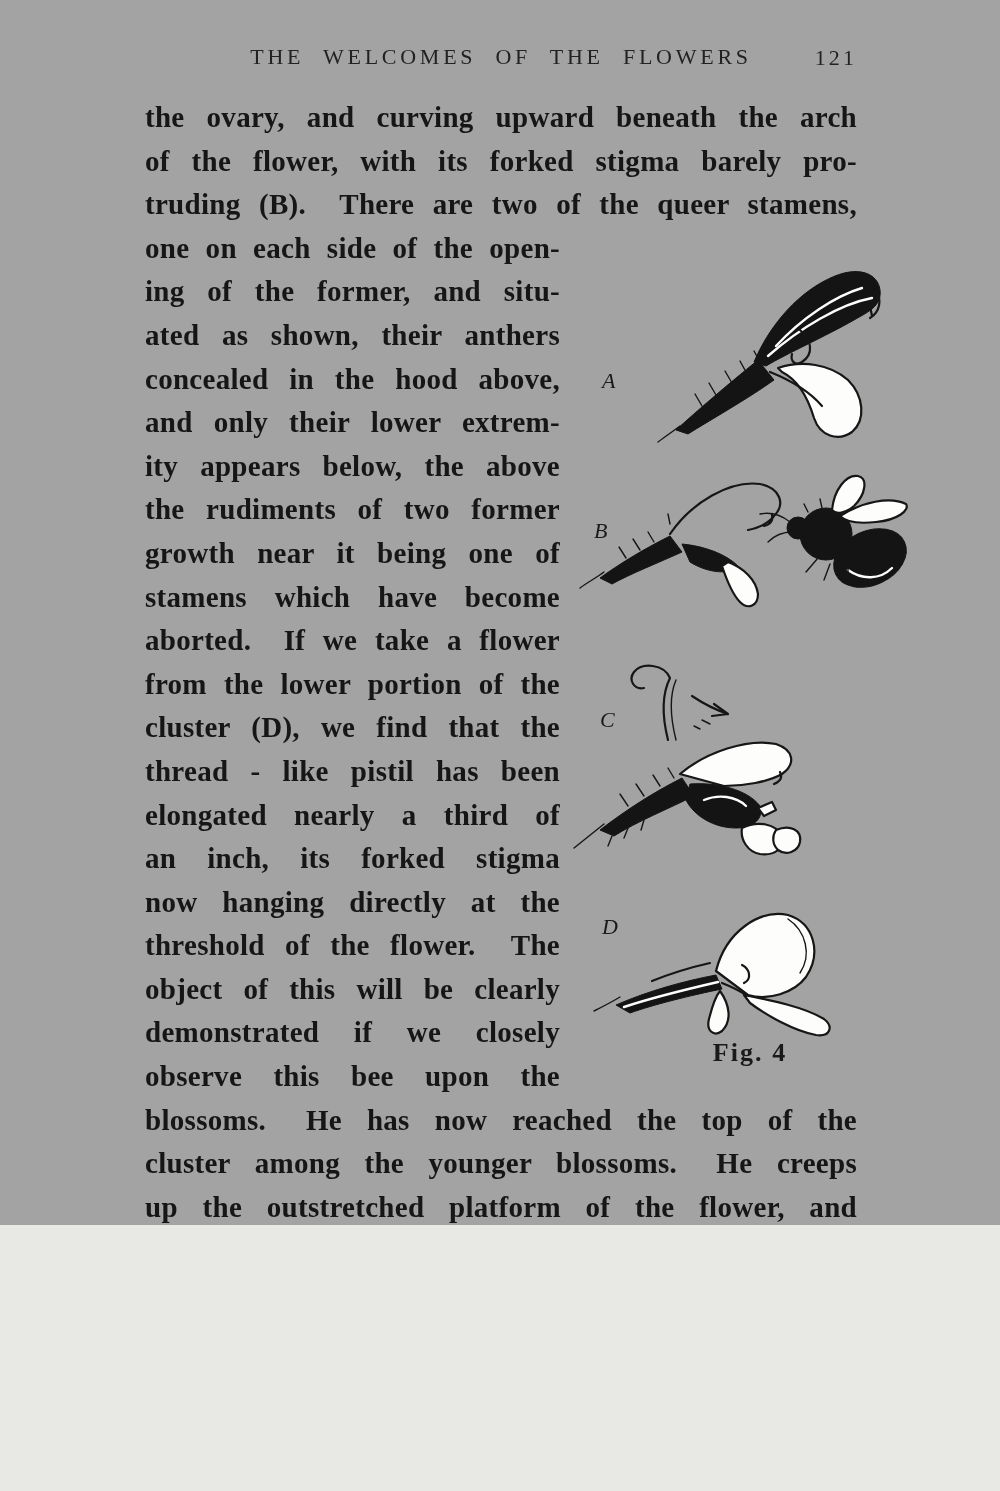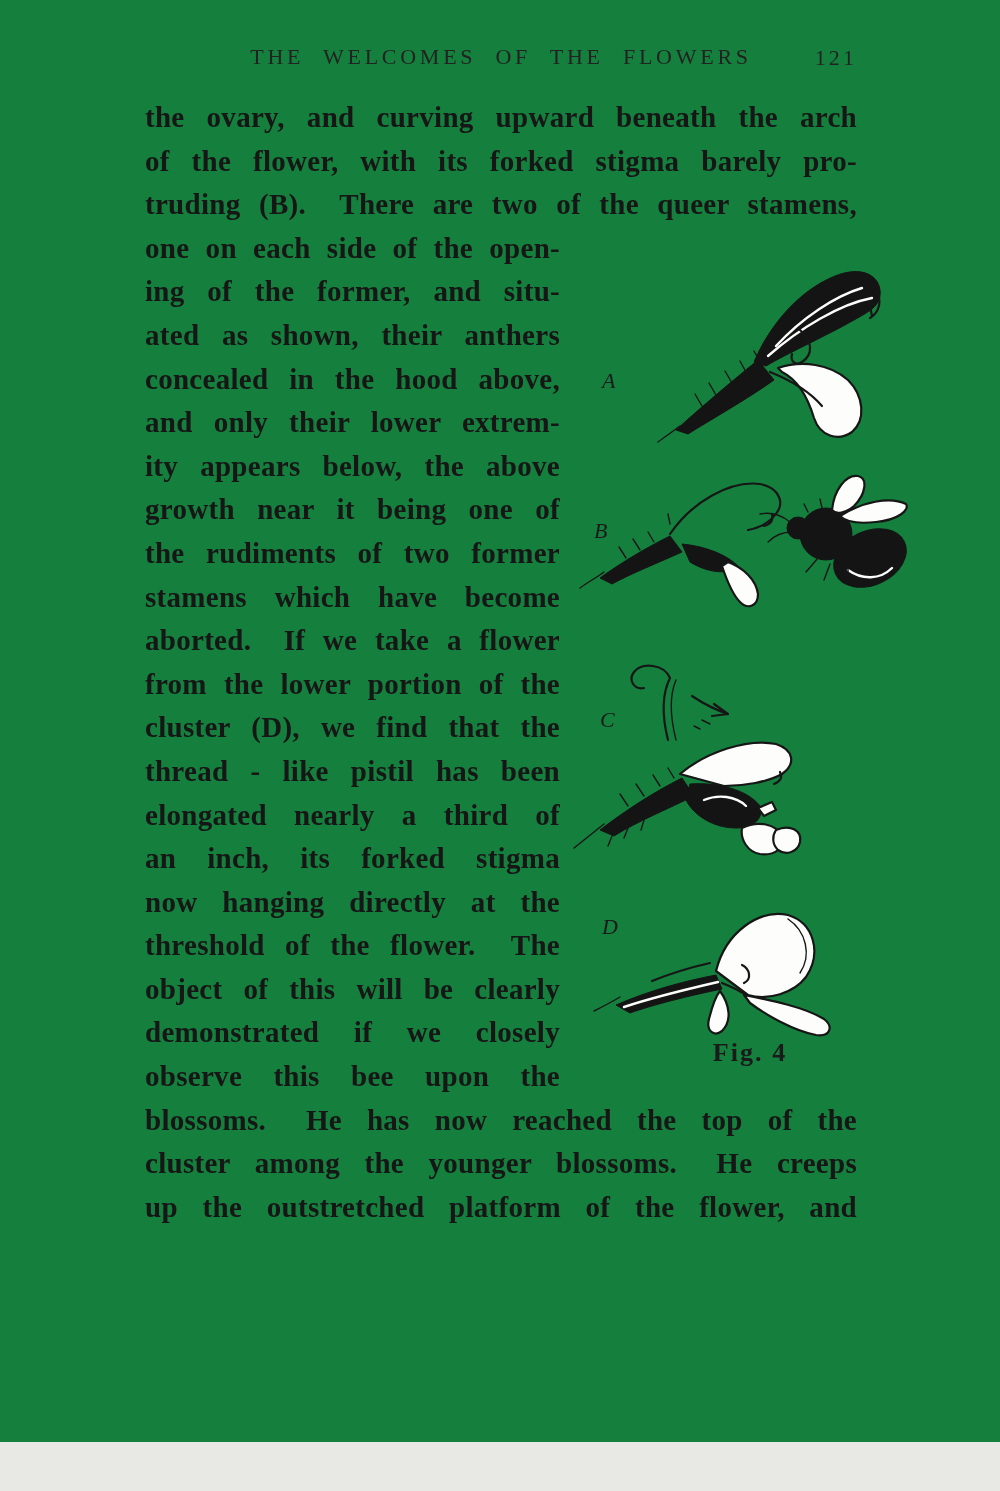--- a/index.html
+++ b/index.html
@@ -1,18 +1,18 @@
 <!DOCTYPE html>
 <html><head>
 <meta charset="utf-8">
 <style>
   html,body{margin:0;padding:0;background:#e8e8e4;}
   .page{
-    position:relative; width:1000px; height:1442px;
-    background:#15803d; color:#1b1b1b; overflow:hidden;
+    position:relative; width:1000px; height:1225px;
+    background:#a3a3a3; color:#1b1b1b; overflow:hidden;
     font-family:"Liberation Serif","DejaVu Serif",serif;
   }
   
   .header{position:absolute; left:145px; top:44px; width:712px; height:30px;}
   .header .title{
     display:block; text-align:center; font-size:22px; letter-spacing:0.17em;
     word-spacing:0.45em; color:#222;
   }
   .header .pagenum{
     position:absolute; right:0; top:1px; font-size:22px; letter-spacing:0.14em; color:#222;margin-left:6px;
@@ -63,22 +63,22 @@
     <div class="jline">the ovary, and curving upward beneath the arch</div>
     <div class="jline">of the flower, with its forked stigma barely pro-</div>
     <div class="jline">truding (B).  There are two of the queer stamens,</div>
 
     <div class="jline narrow">one on each side of the open-</div>
     <div class="jline narrow">ing of the former, and situ-</div>
     <div class="jline narrow">ated as shown, their anthers</div>
     <div class="jline narrow">concealed in the hood above,</div>
     <div class="jline narrow">and only their lower extrem-</div>
     <div class="jline narrow">ity appears below, the above</div>
+    <div class="jline narrow">the rudiments of two former</div>
     <div class="jline narrow">growth near it being one of</div>
-    <div class="jline narrow">the rudiments of two former</div>
     <div class="jline narrow">stamens which have become</div>
     <div class="jline narrow">aborted.  If we take a flower</div>
     <div class="jline narrow">from the lower portion of the</div>
     <div class="jline narrow">cluster (D), we find that the</div>
     <div class="jline narrow">thread - like pistil has been</div>
     <div class="jline narrow">elongated nearly a third of</div>
     <div class="jline narrow">an inch, its forked stigma</div>
     <div class="jline narrow">now hanging directly at the</div>
     <div class="jline narrow">threshold of the flower.  The</div>
     <div class="jline narrow">object of this will be clearly</div>

